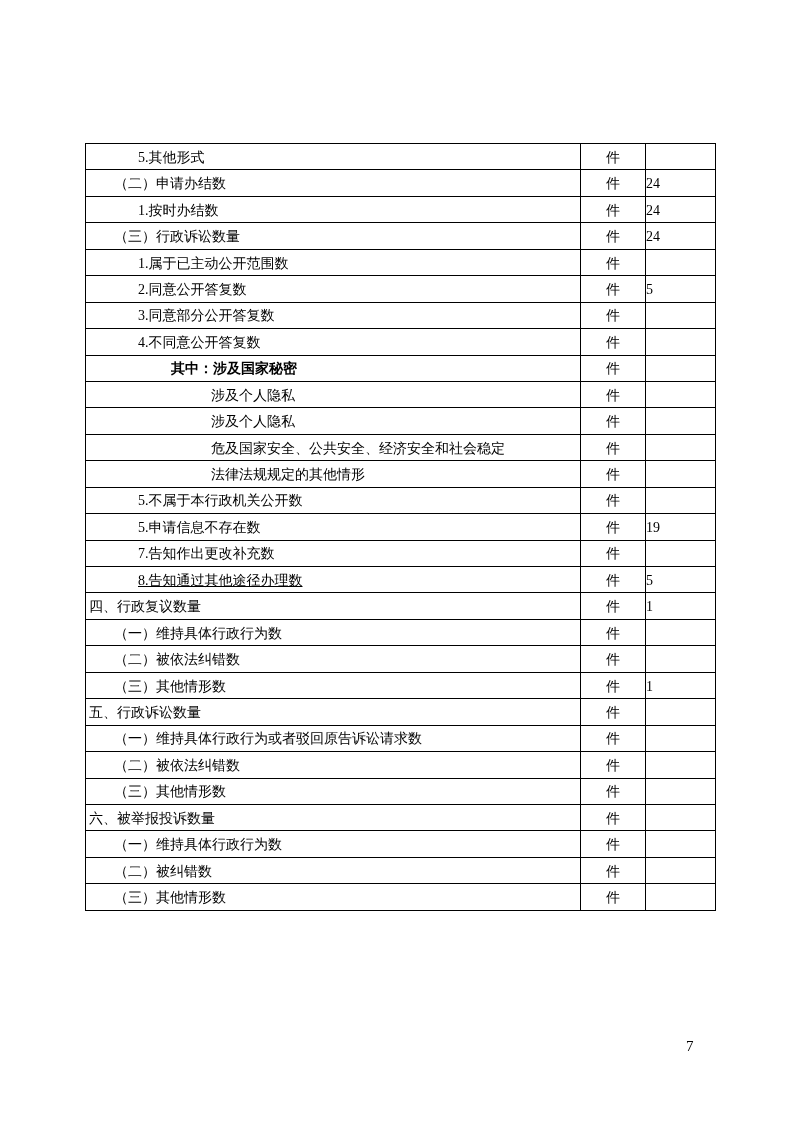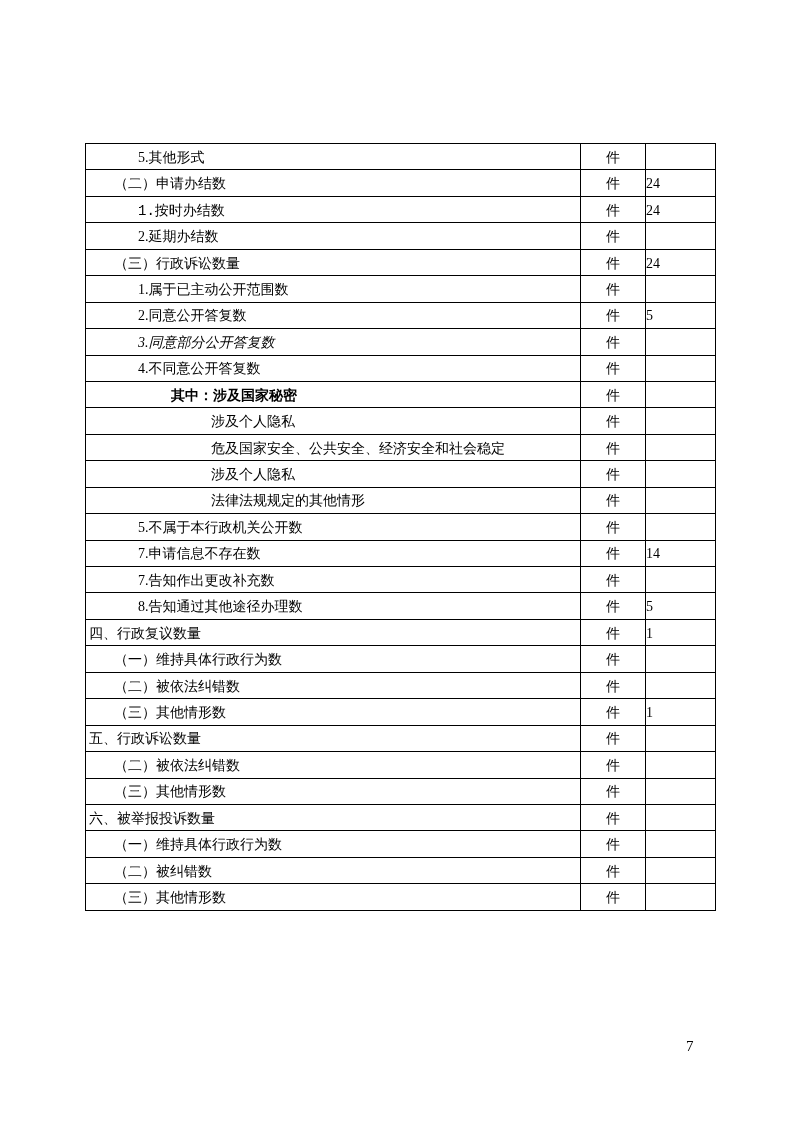--- a/index.html
+++ b/index.html
@@ -58,51 +58,46 @@
     <td class="c-value"></td>
   </tr>
 
   <tr>
     <td class="c-label" style="padding-left: 28px;">（二）申请办结数</td>
     <td class="c-unit">件</td>
     <td class="c-value">24</td>
   </tr>
 
   <tr>
-    <td class="c-label" style="padding-left: 52px; font-family: Liberation Mono, monospace;">1.按时办结数</td>
+    <td class="c-label" style="padding-left: 52px;">1.按时办结数</td>
     <td class="c-unit">件</td>
     <td class="c-value">24</td>
   </tr>
 
-  <tr>
-    <td class="c-label" style="padding-left: 52px;">2.延期办结数</td>
-    <td class="c-unit">件</td>
-    <td class="c-value"></td>
-  </tr>
 
   <tr>
     <td class="c-label" style="padding-left: 28px;">（三）行政诉讼数量</td>
     <td class="c-unit">件</td>
     <td class="c-value">24</td>
   </tr>
 
   <tr>
     <td class="c-label" style="padding-left: 52px;">1.属于已主动公开范围数</td>
     <td class="c-unit">件</td>
     <td class="c-value"></td>
   </tr>
 
   <tr>
     <td class="c-label" style="padding-left: 52px;">2.同意公开答复数</td>
     <td class="c-unit">件</td>
     <td class="c-value">5</td>
   </tr>
 
   <tr>
-    <td class="c-label" style="padding-left: 52px; font-style: italic;">3.同意部分公开答复数</td>
+    <td class="c-label" style="padding-left: 52px;">3.同意部分公开答复数</td>
     <td class="c-unit">件</td>
     <td class="c-value"></td>
   </tr>
 
   <tr>
     <td class="c-label" style="padding-left: 52px;">4.不同意公开答复数</td>
     <td class="c-unit">件</td>
     <td class="c-value"></td>
   </tr>
 
@@ -112,58 +107,58 @@
     <td class="c-value"></td>
   </tr>
 
   <tr>
     <td class="c-label" style="padding-left: 125px;">涉及个人隐私</td>
     <td class="c-unit">件</td>
     <td class="c-value"></td>
   </tr>
 
   <tr>
+    <td class="c-label" style="padding-left: 125px;">涉及个人隐私</td>
+    <td class="c-unit">件</td>
+    <td class="c-value"></td>
+  </tr>
+
+  <tr>
     <td class="c-label" style="padding-left: 125px;">危及国家安全、公共安全、经济安全和社会稳定</td>
     <td class="c-unit">件</td>
     <td class="c-value"></td>
   </tr>
 
-  <tr>
-    <td class="c-label" style="padding-left: 125px;">涉及个人隐私</td>
-    <td class="c-unit">件</td>
-    <td class="c-value"></td>
-  </tr>
-
 
   <tr>
     <td class="c-label" style="padding-left: 125px;">法律法规规定的其他情形</td>
     <td class="c-unit">件</td>
     <td class="c-value"></td>
   </tr>
 
   <tr>
     <td class="c-label" style="padding-left: 52px;">5.不属于本行政机关公开数</td>
     <td class="c-unit">件</td>
     <td class="c-value"></td>
   </tr>
 
   <tr>
-    <td class="c-label" style="padding-left: 52px;">7.申请信息不存在数</td>
-    <td class="c-unit">件</td>
-    <td class="c-value">14</td>
+    <td class="c-label" style="padding-left: 52px;">5.申请信息不存在数</td>
+    <td class="c-unit">件</td>
+    <td class="c-value">19</td>
   </tr>
 
   <tr>
     <td class="c-label" style="padding-left: 52px;">7.告知作出更改补充数</td>
     <td class="c-unit">件</td>
     <td class="c-value"></td>
   </tr>
 
   <tr>
-    <td class="c-label" style="padding-left: 52px;">8.告知通过其他途径办理数</td>
+    <td class="c-label" style="padding-left: 52px; text-decoration: underline;">8.告知通过其他途径办理数</td>
     <td class="c-unit">件</td>
     <td class="c-value">5</td>
   </tr>
 
   <tr>
     <td class="c-label" style="padding-left: 3px; margin-top: 34px;">四、行政复议数量</td>
     <td class="c-unit">件</td>
     <td class="c-value">1</td>
   </tr>
 
@@ -184,20 +179,25 @@
     <td class="c-unit">件</td>
     <td class="c-value">1</td>
   </tr>
 
   <tr>
     <td class="c-label" style="padding-left: 3px; font-family: Liberation Mono, monospace;">五、行政诉讼数量</td>
     <td class="c-unit">件</td>
     <td class="c-value"></td>
   </tr>
 
+  <tr>
+    <td class="c-label" style="padding-left: 28px;">（一）维持具体行政行为或者驳回原告诉讼请求数</td>
+    <td class="c-unit">件</td>
+    <td class="c-value"></td>
+  </tr>
 
   <tr>
     <td class="c-label" style="padding-left: 28px;">（二）被依法纠错数</td>
     <td class="c-unit">件</td>
     <td class="c-value"></td>
   </tr>
 
   <tr>
     <td class="c-label" style="padding-left: 28px;">（三）其他情形数</td>
     <td class="c-unit">件</td>

